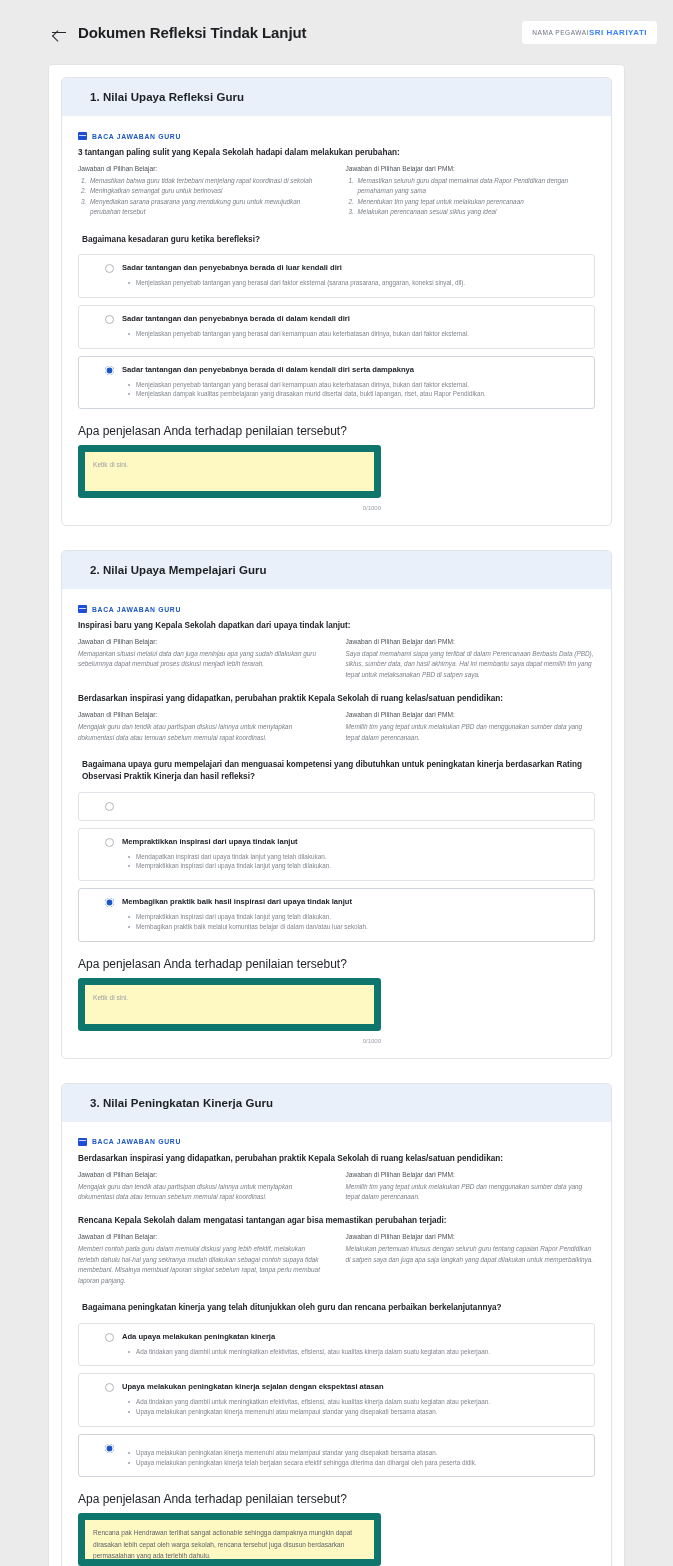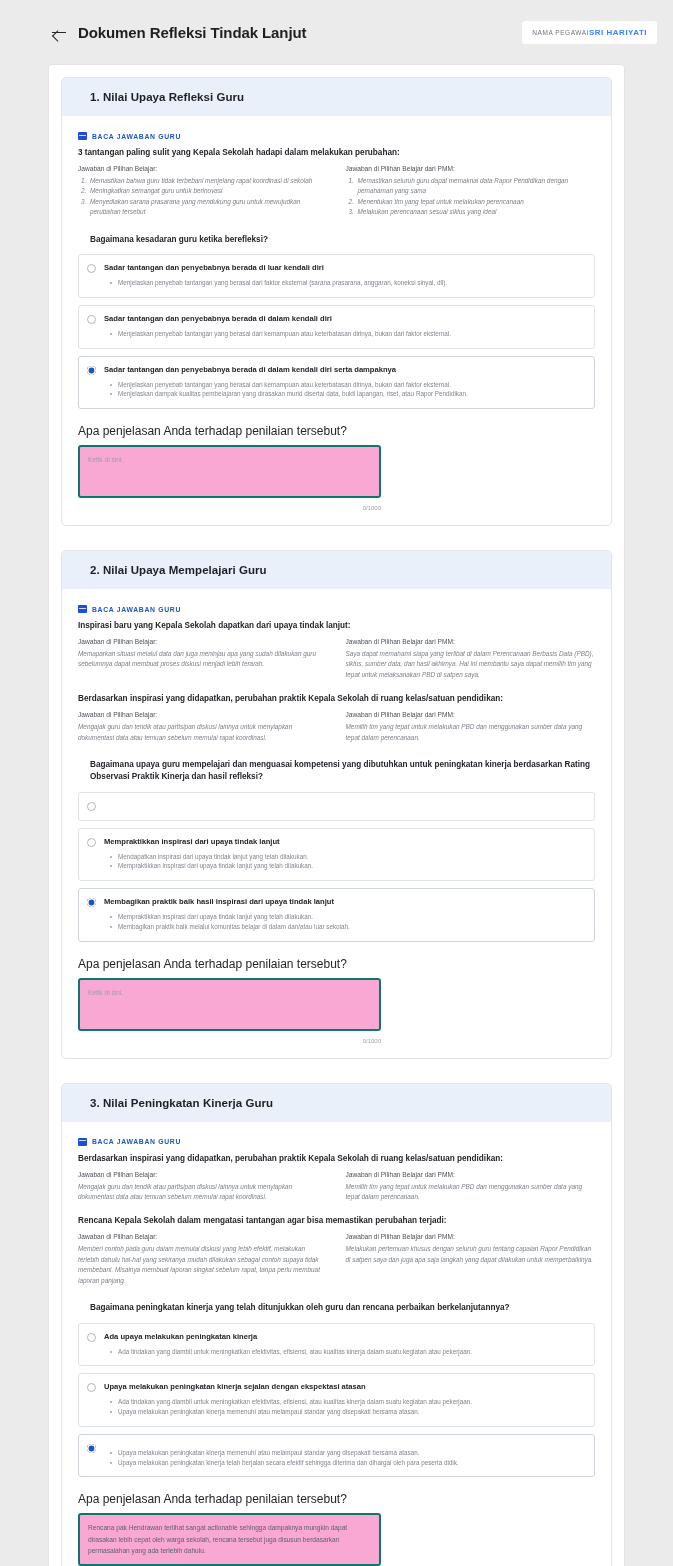--- a/index.html
+++ b/index.html
@@ -162,26 +162,26 @@
     line-height: 1.62;
     padding-left: 2px;
   }
 
   
   .rating-q {
     font-size: 8.2px;
     font-weight: bold;
     color: #22252a;
     line-height: 1.45;
-    margin: 16px 0 9px 12px;
+    margin: 16px 0 9px 4px;
   }
   .option {
     border: 1px solid #dfe2e6;
     border-radius: 3px;
-    padding: 8px 10px 9px 8px;
+    padding: 8px 10px 9px 26px;
     margin-bottom: 7px;
     display: flex;
     gap: 8px;
     align-items: flex-start;
     cursor: pointer;
     background: #fff;
   }
   .option.selected { border-color: #cfd4da; }
   .radio {
     flex: 0 0 9px;
@@ -229,31 +229,31 @@
   .explain-label {
     font-size: 12px;
     font-weight: normal;
     color: #22252a;
     margin: 15px 0 7px 0;
   }
   .textarea-wrap { width: 303px; }
   .textarea-box {
     width: 100%;
     height: 53px;
-    border: 2px solid #0f766e;
+    border: 7px solid #0f766e;
     border-radius: 3px;
     padding: 7px 8px;
     font-family: "Liberation Sans", sans-serif;
     font-size: 6.6px;
     line-height: 1.75;
     color: #5d6269;
     resize: none;
     outline: none;
     overflow: hidden;
-    background: #f9a8d4;
+    background: #fef9c3;
   }
   .textarea-box::placeholder { color: #9aa0a7; }
   .char-count {
     text-align: right;
     font-size: 6px;
     color: #9aa0a7;
     margin-top: 3px;
   }
 </style>
 </head>

